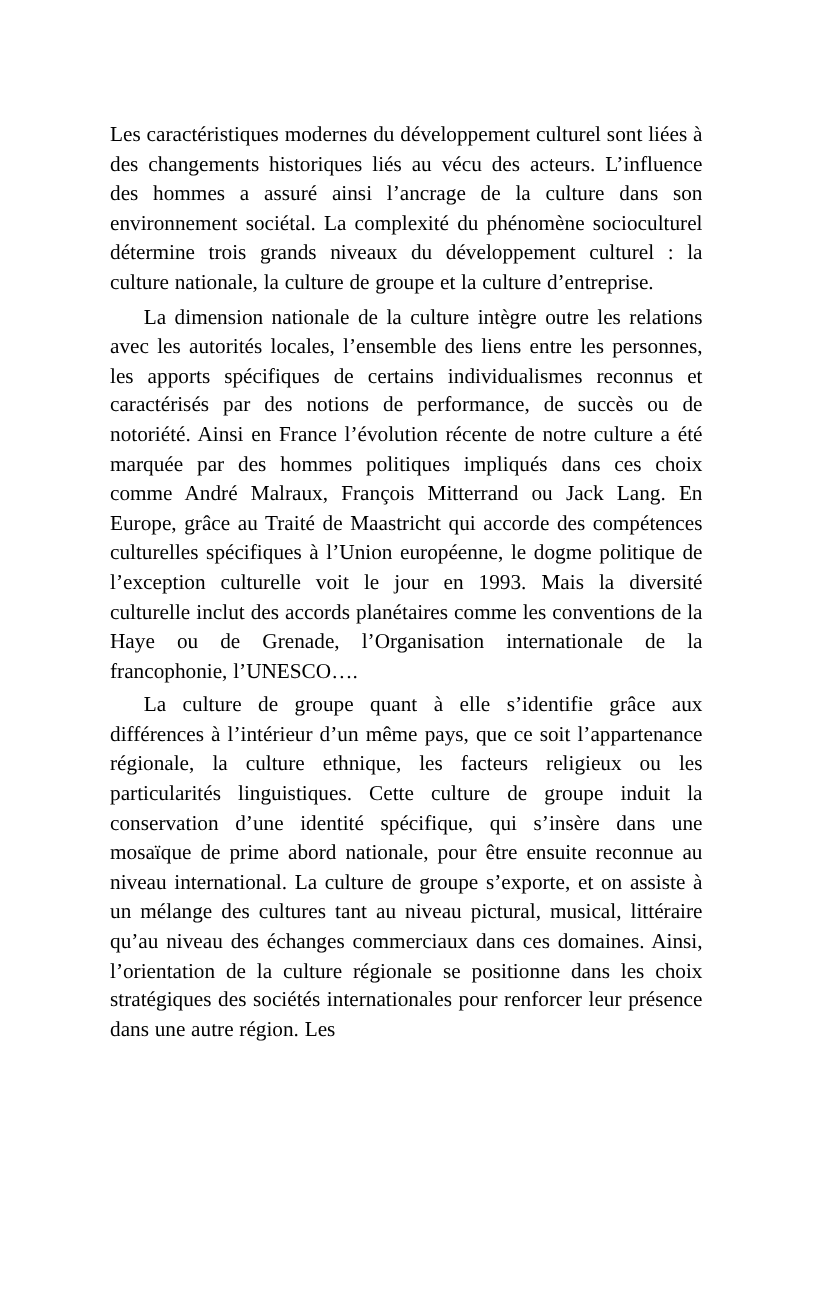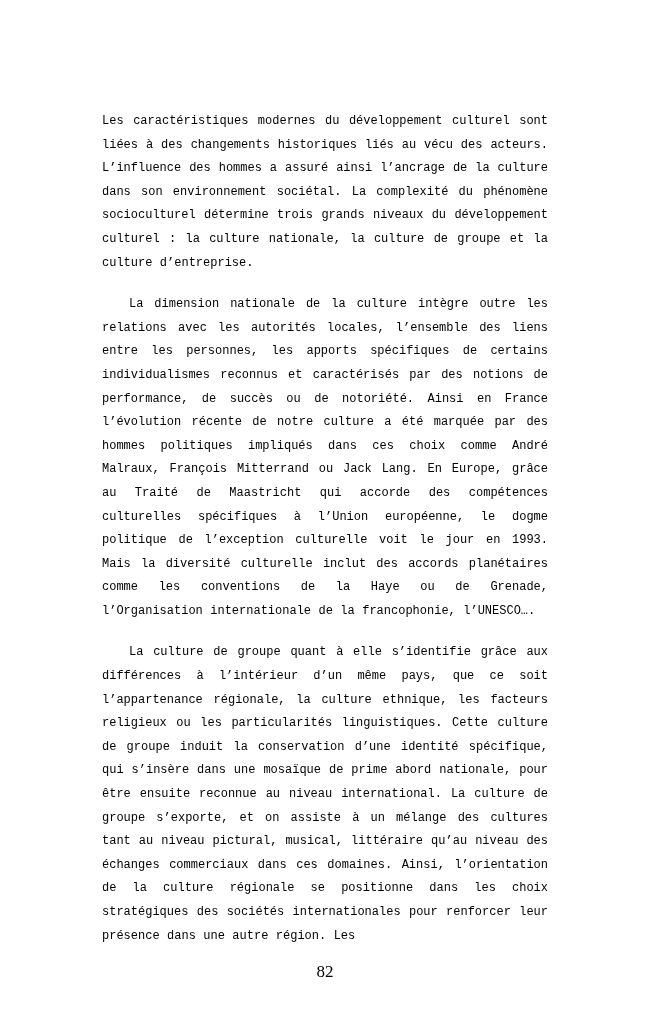--- a/index.html
+++ b/index.html
@@ -16,28 +16,27 @@
       color: #000000;
       overflow: hidden;
     }
     .text-block {
       position: absolute;
       top: 92px;
       left: 84px;
       width: 482px;
     }
     .text-block p {
-      margin: 18px;
+      margin: 4px;
       padding: 0;
-      font-size: 12px;
+      font-size: 17px;
       line-height: 23.6px;
       text-align: justify;
       text-justify: inter-word;
       word-spacing: 0.02em;
-      font-family: Liberation Mono, monospace;
     }
     .text-block p.indent {
       text-indent: 27px;
     }
     .page-number {
       position: absolute;
       left: 0;
       right: 0;
       bottom: 54px;
       text-align: center;
@@ -47,14 +46,13 @@
   </style>
 </head>
 <body>
 
 <div class="page">
   <div class="text-block">
     <p>Les caractéristiques modernes du développement culturel sont liées à des changements historiques liés au vécu des acteurs. L’influence des hommes a assuré ainsi l’ancrage de la culture dans son environnement sociétal. La complexité du phénomène socioculturel détermine trois grands niveaux du développement culturel : la culture nationale, la culture de groupe et la culture d’entreprise.</p>
     <p class="indent">La dimension nationale de la culture intègre outre les relations avec les autorités locales, l’ensemble des liens entre les personnes, les apports spécifiques de certains individualismes reconnus et caractérisés par des notions de performance, de succès ou de notoriété. Ainsi en France l’évolution récente de notre culture a été marquée par des hommes politiques impliqués dans ces choix comme André Malraux, François Mitterrand ou Jack Lang. En Europe, grâce au Traité de Maastricht qui accorde des compétences culturelles spécifiques à l’Union européenne, le dogme politique de l’exception culturelle voit le jour en 1993. Mais la diversité culturelle inclut des accords planétaires comme les conventions de la Haye ou de Grenade, l’Organisation internationale de la francophonie, l’UNESCO….</p>
     <p class="indent">La culture de groupe quant à elle s’identifie grâce aux différences à l’intérieur d’un même pays, que ce soit l’appartenance régionale, la culture ethnique, les facteurs religieux ou les particularités linguistiques. Cette culture de groupe induit la conservation d’une identité spécifique, qui s’insère dans une mosaïque de prime abord nationale, pour être ensuite reconnue au niveau international. La culture de groupe s’exporte, et on assiste à un mélange des cultures tant au niveau pictural, musical, littéraire qu’au niveau des échanges commerciaux dans ces domaines. Ainsi, l’orientation de la culture régionale se positionne dans les choix stratégiques des sociétés internationales pour renforcer leur présence dans une autre région. Les</p>
   </div>
-  <div class="page-number">82</div>
 </div>
 
 </body></html>

